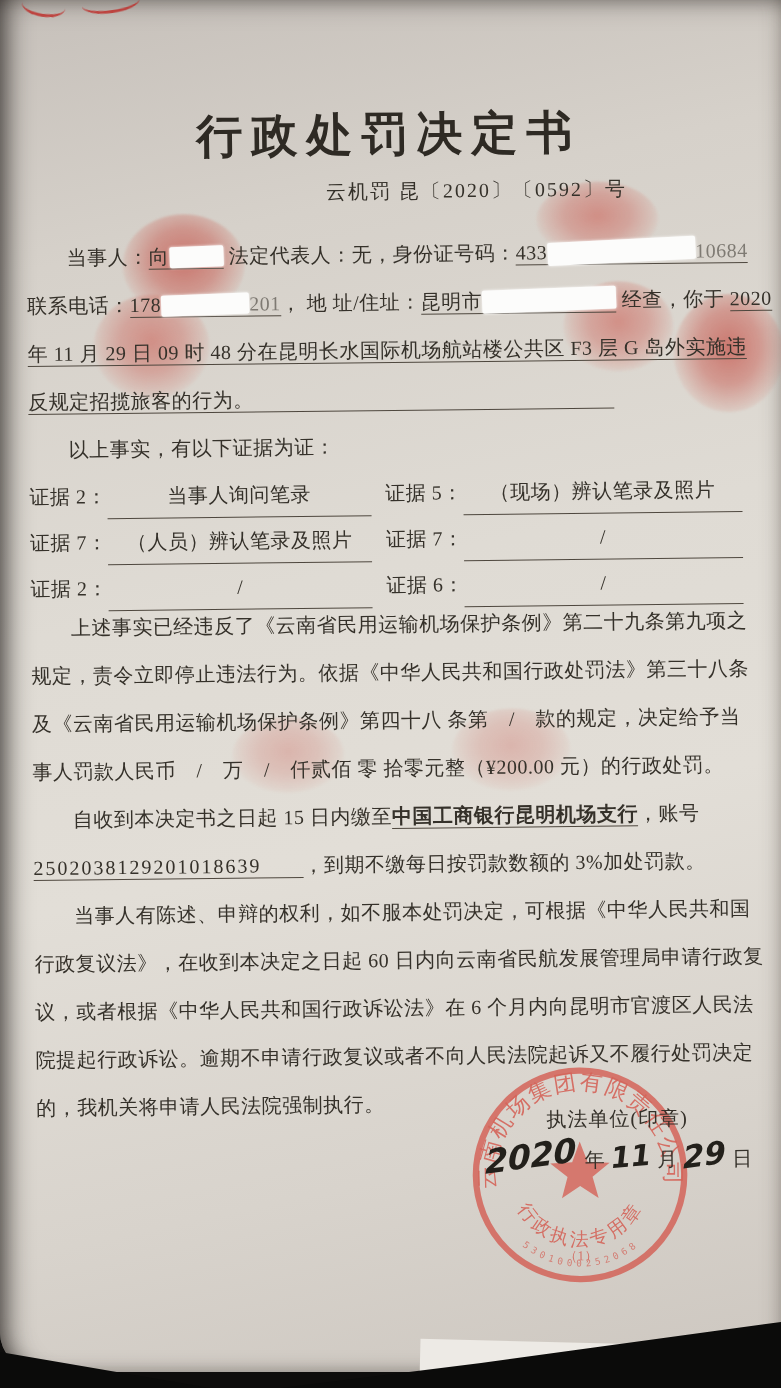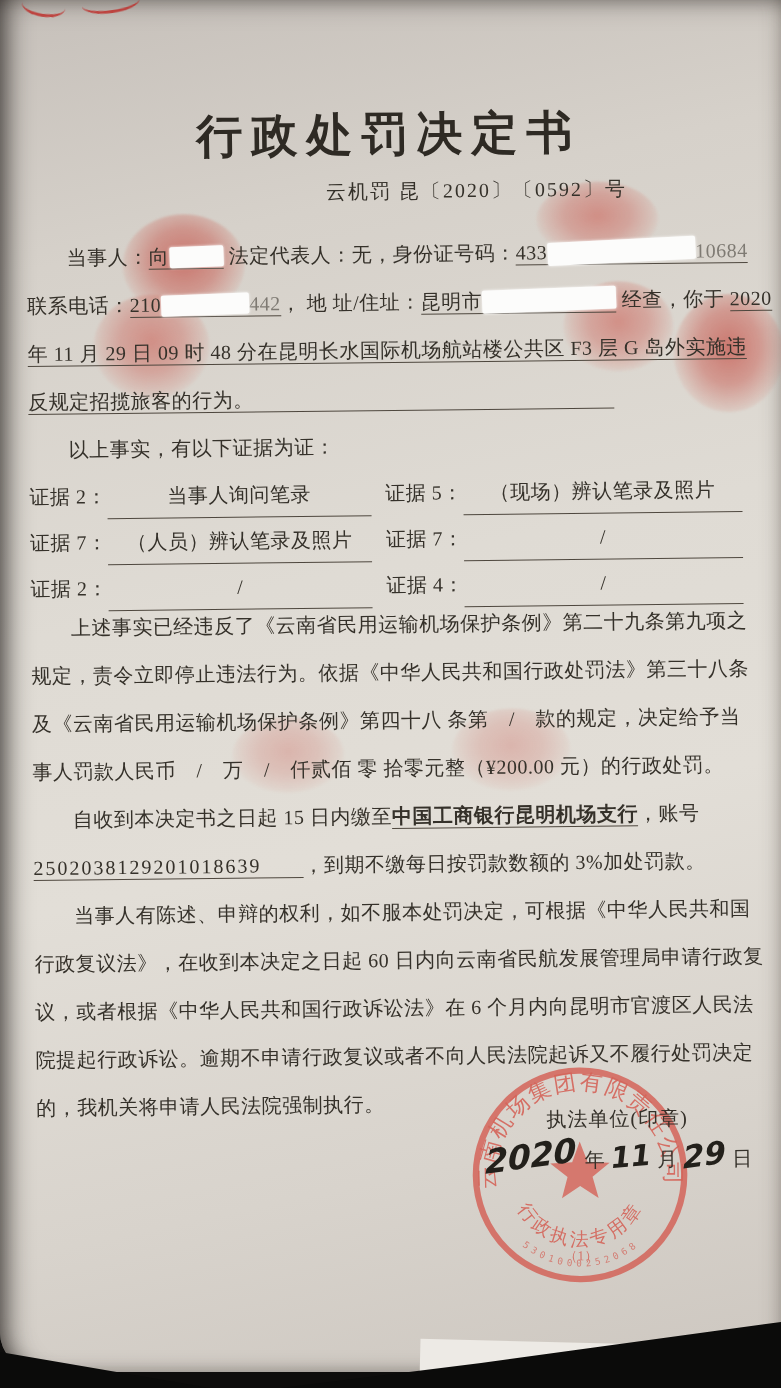--- a/index.html
+++ b/index.html
@@ -88,21 +88,21 @@
     <div class="txt">
       <div id="title">行政处罚决定书</div>
       <div id="docno">云机罚 昆〔2020〕〔0592〕号</div>
 
       <div class="party-block">
         <div class="line indent">
           <span>当事人：</span><span class="u"><span>向</span><span class="patch p-name"></span></span>
           <span>法定代表人：</span><span>无，</span><span>身份证号码：</span><span class="u"><span>433</span><span class="patch p-id"></span><span class="faint">10684</span></span>
         </div>
         <div class="line">
-          <span>联系电话：</span><span class="u"><span>210</span><span class="patch p-phone"></span><span class="faint">442</span></span><span>，</span>
+          <span>联系电话：</span><span class="u"><span>178</span><span class="patch p-phone"></span><span class="faint">201</span></span><span>，</span>
           <span>地 址/住址：</span><span class="u"><span>昆明市</span><span class="patch p-addr"></span></span>
           <span>经查，你于</span>
           <span class="u">2020</span>
         </div>
         <div class="line">
           <span class="u">年 11 月 29 日 09 时 48 分在昆明长水国际机场航站楼公共区 F3 层 G 岛外实施违</span>
         </div>
         <div class="line">
           <span class="u" style="padding-right:360px;">反规定招揽旅客的行为。</span>
         </div>
@@ -128,21 +128,21 @@
             <span class="evlabel">证据 7：</span>
             <span class="evval">/</span>
           </span>
       </div>
       <div class="evrow">
         <span class="evcell left">
             <span class="evlabel">证据 2：</span>
             <span class="evval">/</span>
           </span>
         <span class="evcell right">
-            <span class="evlabel">证据 4：</span>
+            <span class="evlabel">证据 6：</span>
             <span class="evval">/</span>
           </span>
       </div>
 
       <div class="decision-block">
         <div class="line indent">上述事实已经违反了《云南省民用运输机场保护条例》第二十九条第九项之</div>
         <div class="line">规定，责令立即停止违法行为。依据《中华人民共和国行政处罚法》第三十八条</div>
         <div class="line">及《云南省民用运输机场保护条例》第四十八 条第　/　款的规定，决定给予当</div>
         <div class="line">事人罚款人民币　/　万　/　仟贰佰 零 拾零元整（¥200.00 元）的行政处罚。</div>
       </div>

